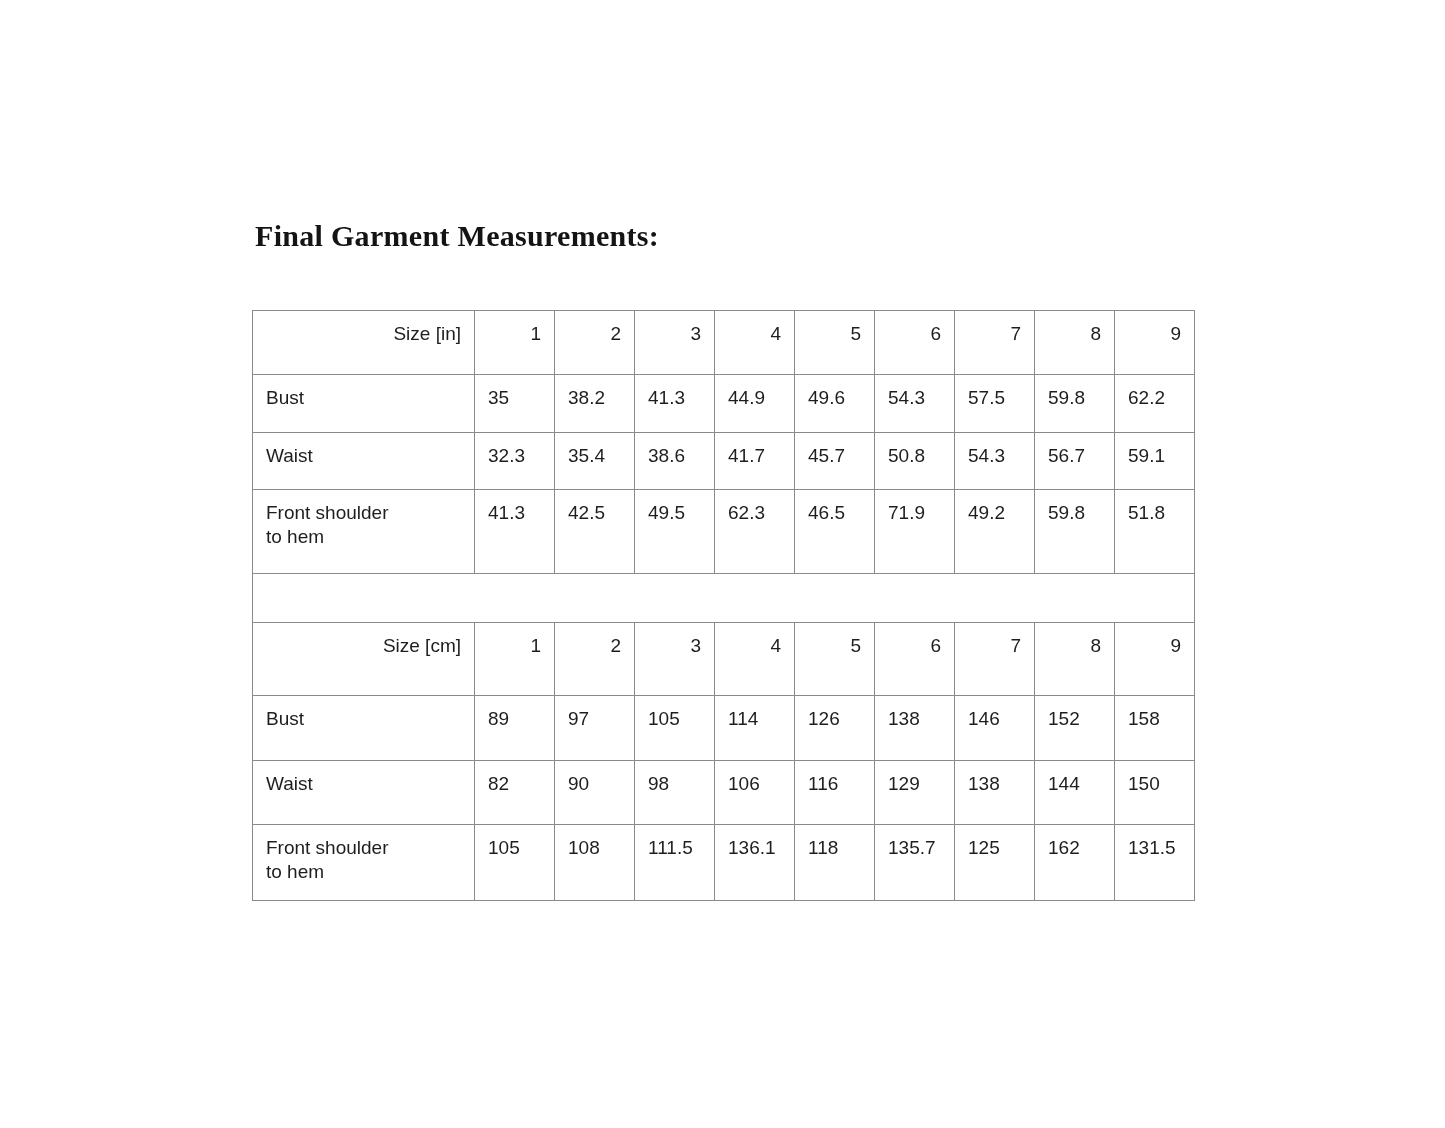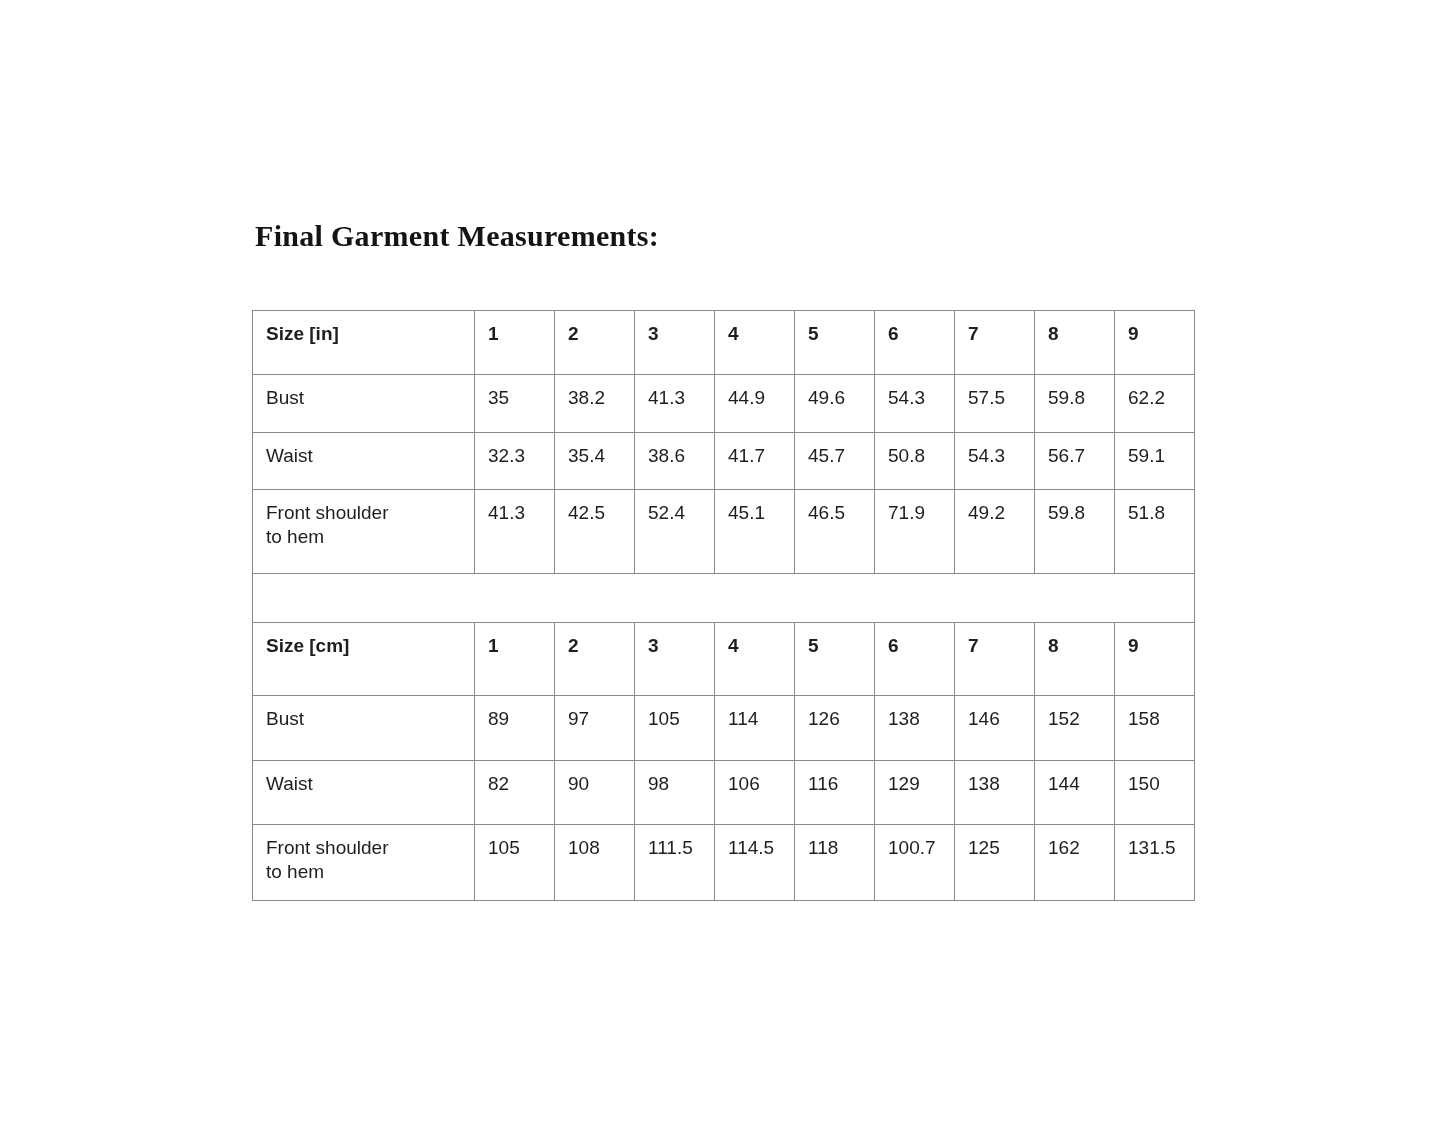--- a/index.html
+++ b/index.html
@@ -39,21 +39,21 @@
     border: 1px solid #8a8a8a;
     vertical-align: top;
     padding: 11px 13px 6px 13px;
     font-family: "Liberation Sans", sans-serif;
     font-size: 19px;
     line-height: 1.28;
     color: #1e1e1e;
     white-space: pre-line;
     overflow: hidden;
   }
-  table.size-table td.bold { font-weight: bold; }
+  table.size-table td.bold { font-weight: normal; text-align: right; }
   table.size-table td.gap-cell { padding: 0; }
 </style>
 </head>
 <body>
 
 <div class="page">
   <h1 class="title">Final Garment Measurements:</h1>
 
   <table class="size-table">
     <colgroup>
@@ -103,22 +103,22 @@
           <td>50.8</td>
           <td>54.3</td>
           <td>56.7</td>
           <td>59.1</td>
         </tr>
         <tr style="height: 84px;">
           <td>Front shoulder
 to hem</td>
           <td>41.3</td>
           <td>42.5</td>
-          <td>52.4</td>
-          <td>45.1</td>
+          <td>49.5</td>
+          <td>62.3</td>
           <td>46.5</td>
           <td>71.9</td>
           <td>49.2</td>
           <td>59.8</td>
           <td>51.8</td>
         </tr>
         <tr style="height: 49px;">
           <td colspan="10" class="gap-cell"></td>
         </tr>
         <tr style="height: 73px;">
@@ -156,22 +156,22 @@
           <td>138</td>
           <td>144</td>
           <td>150</td>
         </tr>
         <tr style="height: 76px;">
           <td>Front shoulder
 to hem</td>
           <td>105</td>
           <td>108</td>
           <td>111.5</td>
-          <td>114.5</td>
+          <td>136.1</td>
           <td>118</td>
-          <td>100.7</td>
+          <td>135.7</td>
           <td>125</td>
           <td>162</td>
           <td>131.5</td>
         </tr>
       </tbody>
   </table>
 </div>
 
 </body></html>

